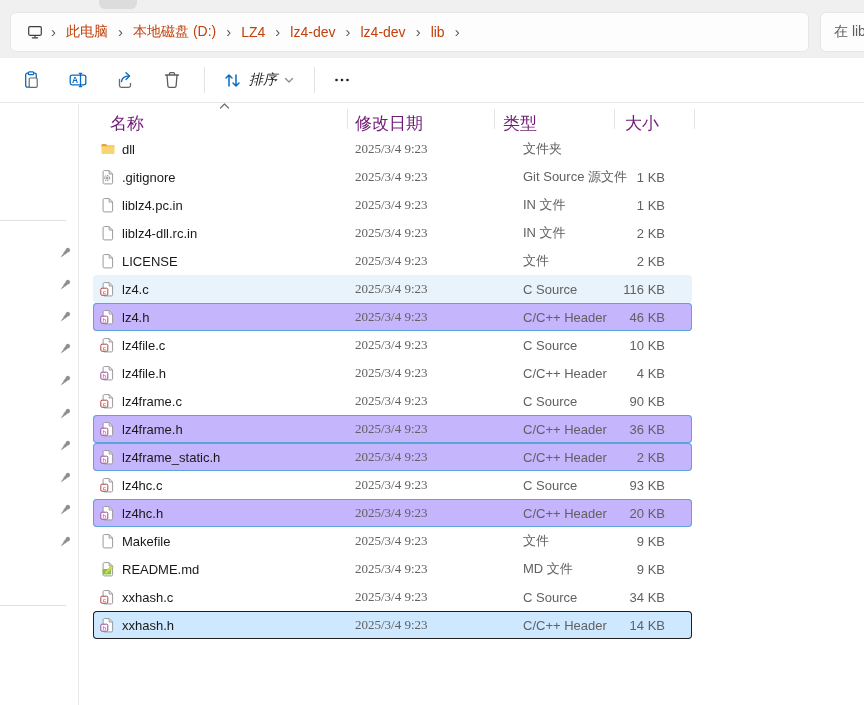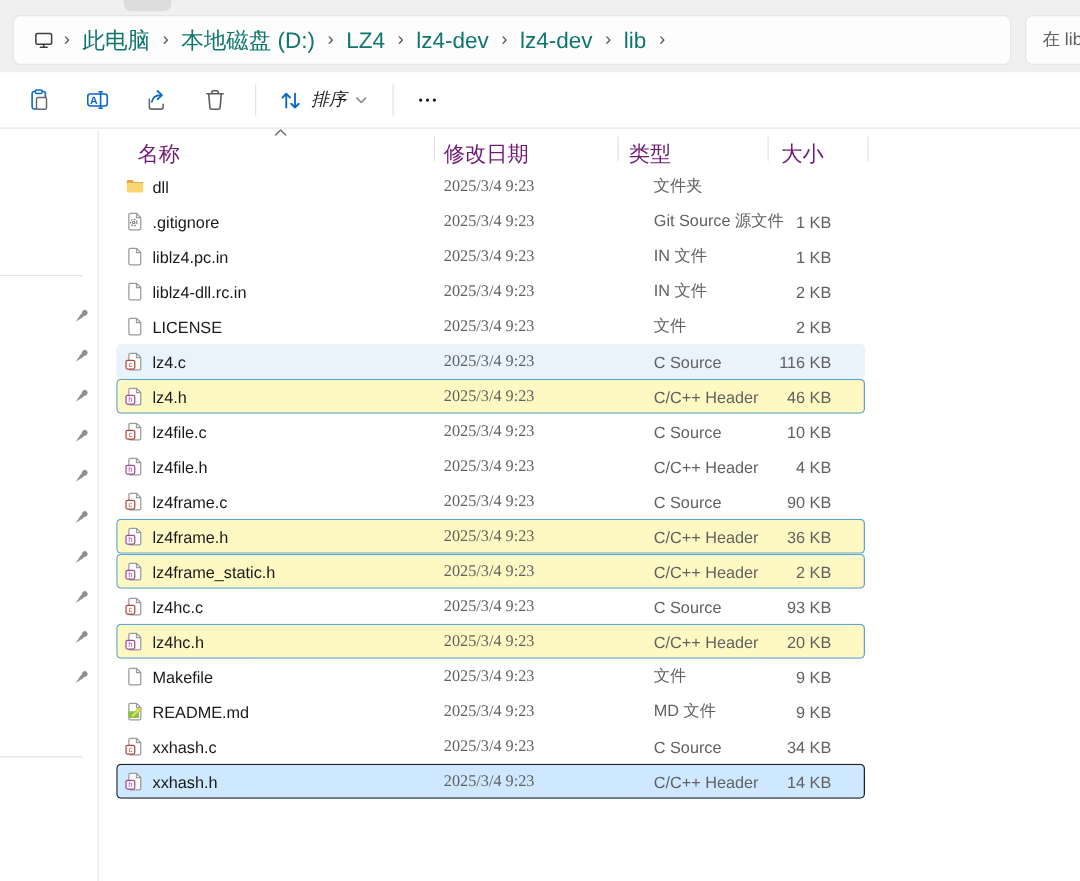--- a/index.html
+++ b/index.html
@@ -14,21 +14,21 @@
     position:absolute;left:10px;top:12px;width:799px;height:40px;box-sizing:border-box;
     background:#fdfdfd;border:1px solid #e6e6e6;border-radius:6px;
     display:flex;align-items:center;padding:0 8px;
   }
   .search-box{
     position:absolute;left:820px;top:12px;width:80px;height:40px;box-sizing:border-box;
     background:#fdfdfd;border:1px solid #e6e6e6;border-radius:6px;
     display:flex;align-items:center;padding-left:13px;color:#5f5f5f;font-size:14px;overflow:hidden;white-space:nowrap;
   }
   .crumb-icon{display:flex;align-items:center;margin:0 6px 0 8px;}
-  .crumb{font-size:18px;color:#0f766e;padding:3px 8px;border-radius:4px;white-space:nowrap;cursor:default;}
+  .crumb{font-size:14px;color:#c2410c;padding:3px 8px;border-radius:4px;white-space:nowrap;cursor:default;}
   .crumb-chev{color:#5a5a5a;font-size:15px;padding:0 2px;line-height:1;transform:translateY(-1px);}
   
   .toolbar{
     position:absolute;top:58px;left:0;right:0;height:45px;box-sizing:border-box;background:#fff;
     border-bottom:1px solid #e7e7e7;display:flex;align-items:center;padding-left:14px;
   }
   .tb-btn{width:34px;height:32px;border-radius:5px;display:flex;align-items:center;justify-content:center;margin-right:13px;}
   .tb-group{height:32px;border-radius:5px;display:flex;align-items:center;gap:7px;padding:0 8px;margin-right:10px;font-size:14px;color:#1b1b1b;font-style:italic;}
   .tb-sep{width:1px;height:26px;background:#e3e3e3;margin:0 10px 0 2px;}
   
@@ -37,21 +37,21 @@
   .pin{position:absolute;left:57px;width:16px;height:16px;}
   
   .list-header{position:absolute;top:104px;left:78px;right:0;height:30px;font-size:17px;color:#701a75;}
   .col-label{position:absolute;top:8px;white-space:nowrap;}
   .hdr-sep{position:absolute;top:5px;width:1px;height:20px;background:#e4e4e4;}
   .sort-caret{position:absolute;top:-2px;}
   
   .rows{position:absolute;top:135px;left:93px;width:599px;}
   .file-row{position:relative;height:28px;border-radius:4px;}
   .file-row.hover{background:#e9f3fb;}
-  .file-row.selected{background:#fef9c3;box-shadow:inset 0 0 0 1px #5ca3d9;}
+  .file-row.selected{background:#c4b5fd;box-shadow:inset 0 0 0 1px #5ca3d9;}
   .file-row.selected-focus{background:#cde8ff;box-shadow:inset 0 0 0 1px #1f1f1f;}
   .cell{position:absolute;top:0;height:28px;display:flex;align-items:center;font-size:13px;white-space:nowrap;}
   .cell-icon{left:7px;width:16px;}
   .cell-name{left:29px;color:#191919;}
   .cell-date{left:262px;color:#616161;font-family:Liberation Serif, serif;}
   .cell-type{left:410px;color:#616161;margin-left:20px;}
   .cell-size{right:27px;color:#616161;justify-content:flex-end;}
   svg{display:block;}
 </style>
 </head>

